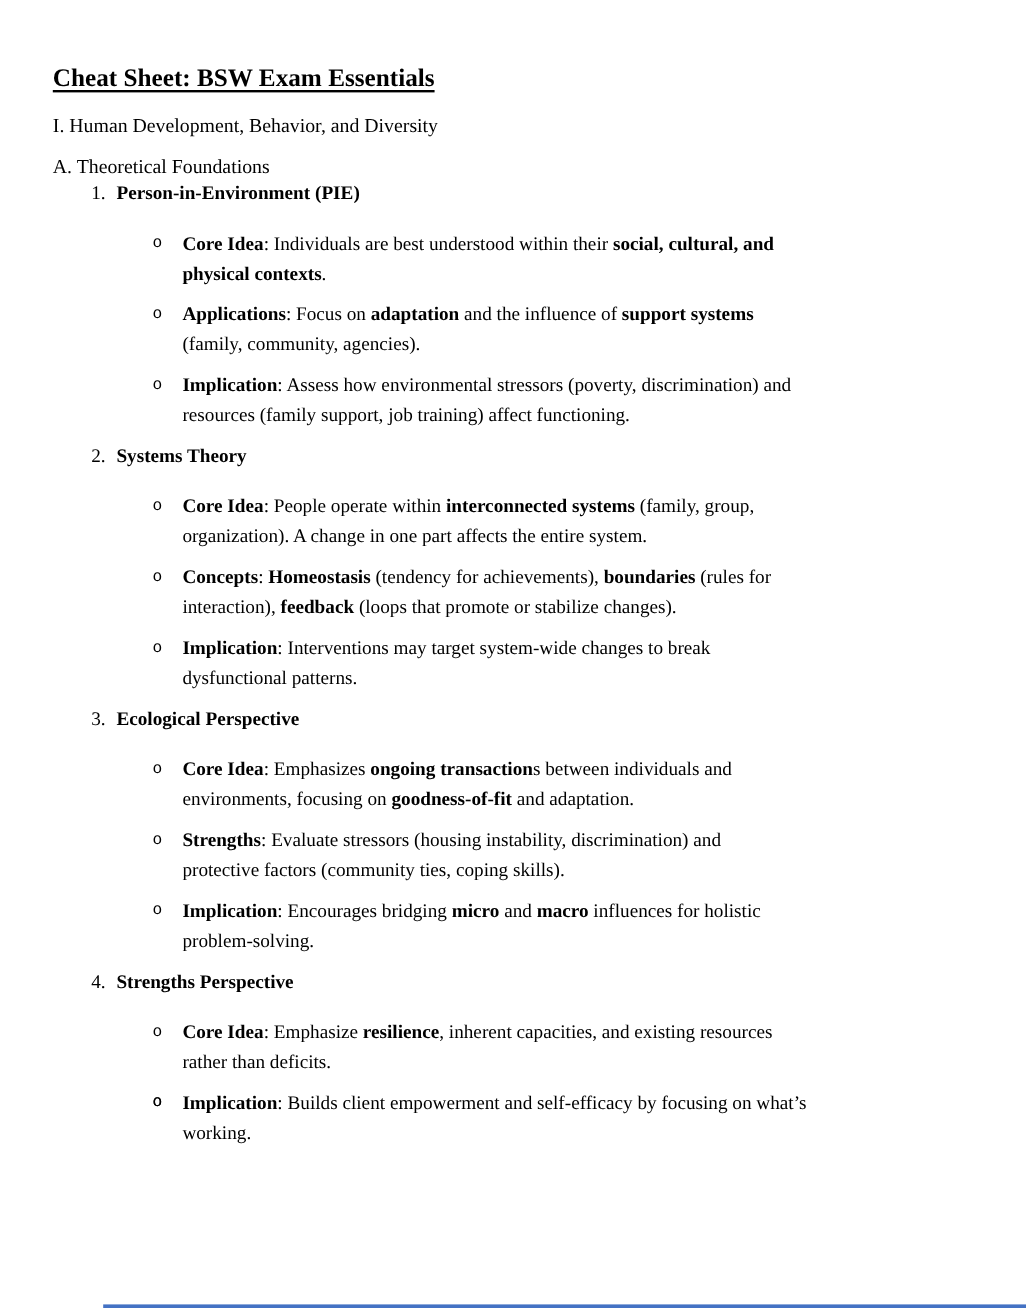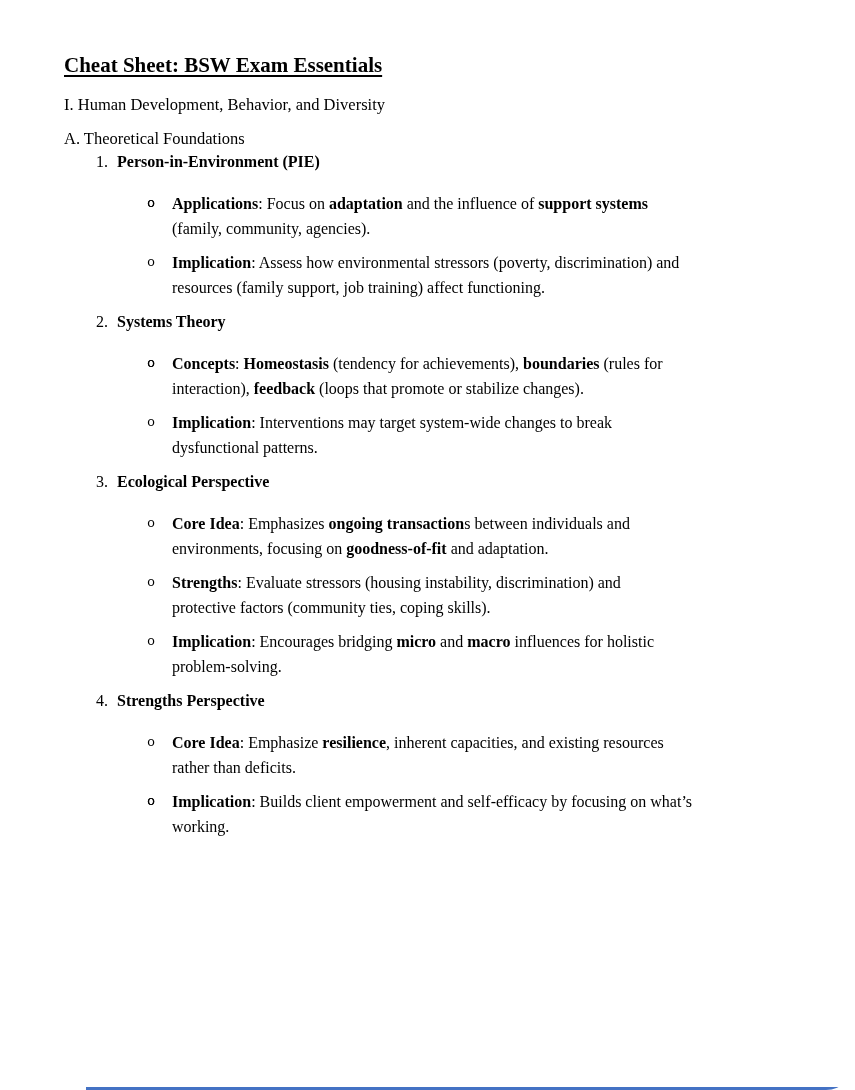--- a/index.html
+++ b/index.html
@@ -4,23 +4,22 @@
 <style>
   html, body { margin: 0; padding: 0; background: #ffffff; }
   .page {
     position: relative;
     width: 855px;
     height: 1090px;
     background: #ffffff;
     color: #000000;
     font-family: "Liberation Serif", serif;
     box-sizing: border-box;
-    padding: 52px 65px 0 64px;
+    padding: 52px 65px 0 44px;
     overflow: hidden;
-    border-radius: 29px;
   }
   .doc-title {
     font-size: 21px;
     line-height: 26px;
     font-weight: bold;
     text-decoration: underline;
     text-decoration-thickness: 2px;
     text-underline-offset: 3px;
     margin: 0 0 16px 0;
   }
@@ -72,25 +71,25 @@
 </style>
 </head>
 <body>
 
 <div class="page">
   <h1 class="doc-title">Cheat Sheet: BSW Exam Essentials</h1>
   <h2 class="doc-heading">I. Human Development, Behavior, and Diversity</h2>
   <h2 class="doc-heading second">A. Theoretical Foundations</h2>
   <div id="sections">
       <div class="list-item"><span class="num">1.</span><span class="item-title">Person-in-Environment (PIE)</span></div>
-      <div class="bullet"><span class="marker">o</span></div>
+      <div class="bullet"><span class="marker">o</span><span><b>Core Idea</b><span>: Individuals are best understood within their </span><b>social, cultural, and</b><br><b>physical contexts</b><span>.</span></span></div>
       <div class="bullet"><span class="marker">o</span><span><b>Applications</b><span>: Focus on </span><b>adaptation</b><span> and the influence of </span><b>support systems</b><br><span>(family, community, agencies).</span></span></div>
       <div class="bullet"><span class="marker">o</span><span><b>Implication</b><span>: Assess how environmental stressors (poverty, discrimination) and</span><br><span>resources (family support, job training) affect functioning.</span></span></div>
       <div class="list-item"><span class="num">2.</span><span class="item-title">Systems Theory</span></div>
-      <div class="bullet"><span class="marker">o</span></div>
+      <div class="bullet"><span class="marker">o</span><span><b>Core Idea</b><span>: People operate within </span><b>interconnected systems</b><span> (family, group,</span><br><span>organization). A change in one part affects the entire system.</span></span></div>
       <div class="bullet"><span class="marker">o</span><span><b>Concepts</b><span>: </span><b>Homeostasis</b><span> (tendency for achievements), </span><b>boundaries</b><span> (rules for</span><br><span>interaction), </span><b>feedback</b><span> (loops that promote or stabilize changes).</span></span></div>
       <div class="bullet"><span class="marker">o</span><span><b>Implication</b><span>: Interventions may target system-wide changes to break</span><br><span>dysfunctional patterns.</span></span></div>
       <div class="list-item"><span class="num">3.</span><span class="item-title">Ecological Perspective</span></div>
       <div class="bullet"><span class="marker">o</span><span><b>Core Idea</b><span>: Emphasizes </span><b>ongoing transaction</b><span>s between individuals and</span><br><span>environments, focusing on </span><b>goodness-of-fit</b><span> and adaptation.</span></span></div>
       <div class="bullet"><span class="marker">o</span><span><b>Strengths</b><span>: Evaluate stressors (housing instability, discrimination) and</span><br><span>protective factors (community ties, coping skills).</span></span></div>
       <div class="bullet"><span class="marker">o</span><span><b>Implication</b><span>: Encourages bridging </span><b>micro</b><span> and </span><b>macro</b><span> influences for holistic</span><br><span>problem-solving.</span></span></div>
       <div class="list-item"><span class="num">4.</span><span class="item-title">Strengths Perspective</span></div>
       <div class="bullet"><span class="marker">o</span><span><b>Core Idea</b><span>: Emphasize </span><b>resilience</b><span>, inherent capacities, and existing resources</span><br><span>rather than deficits.</span></span></div>
       <div class="bullet"><span class="marker">o</span></div>
       <div class="bullet"><span class="marker">o</span><span><b>Implication</b><span>: Builds client empowerment and self-efficacy by focusing on what’s</span><br><span>working.</span></span></div>

